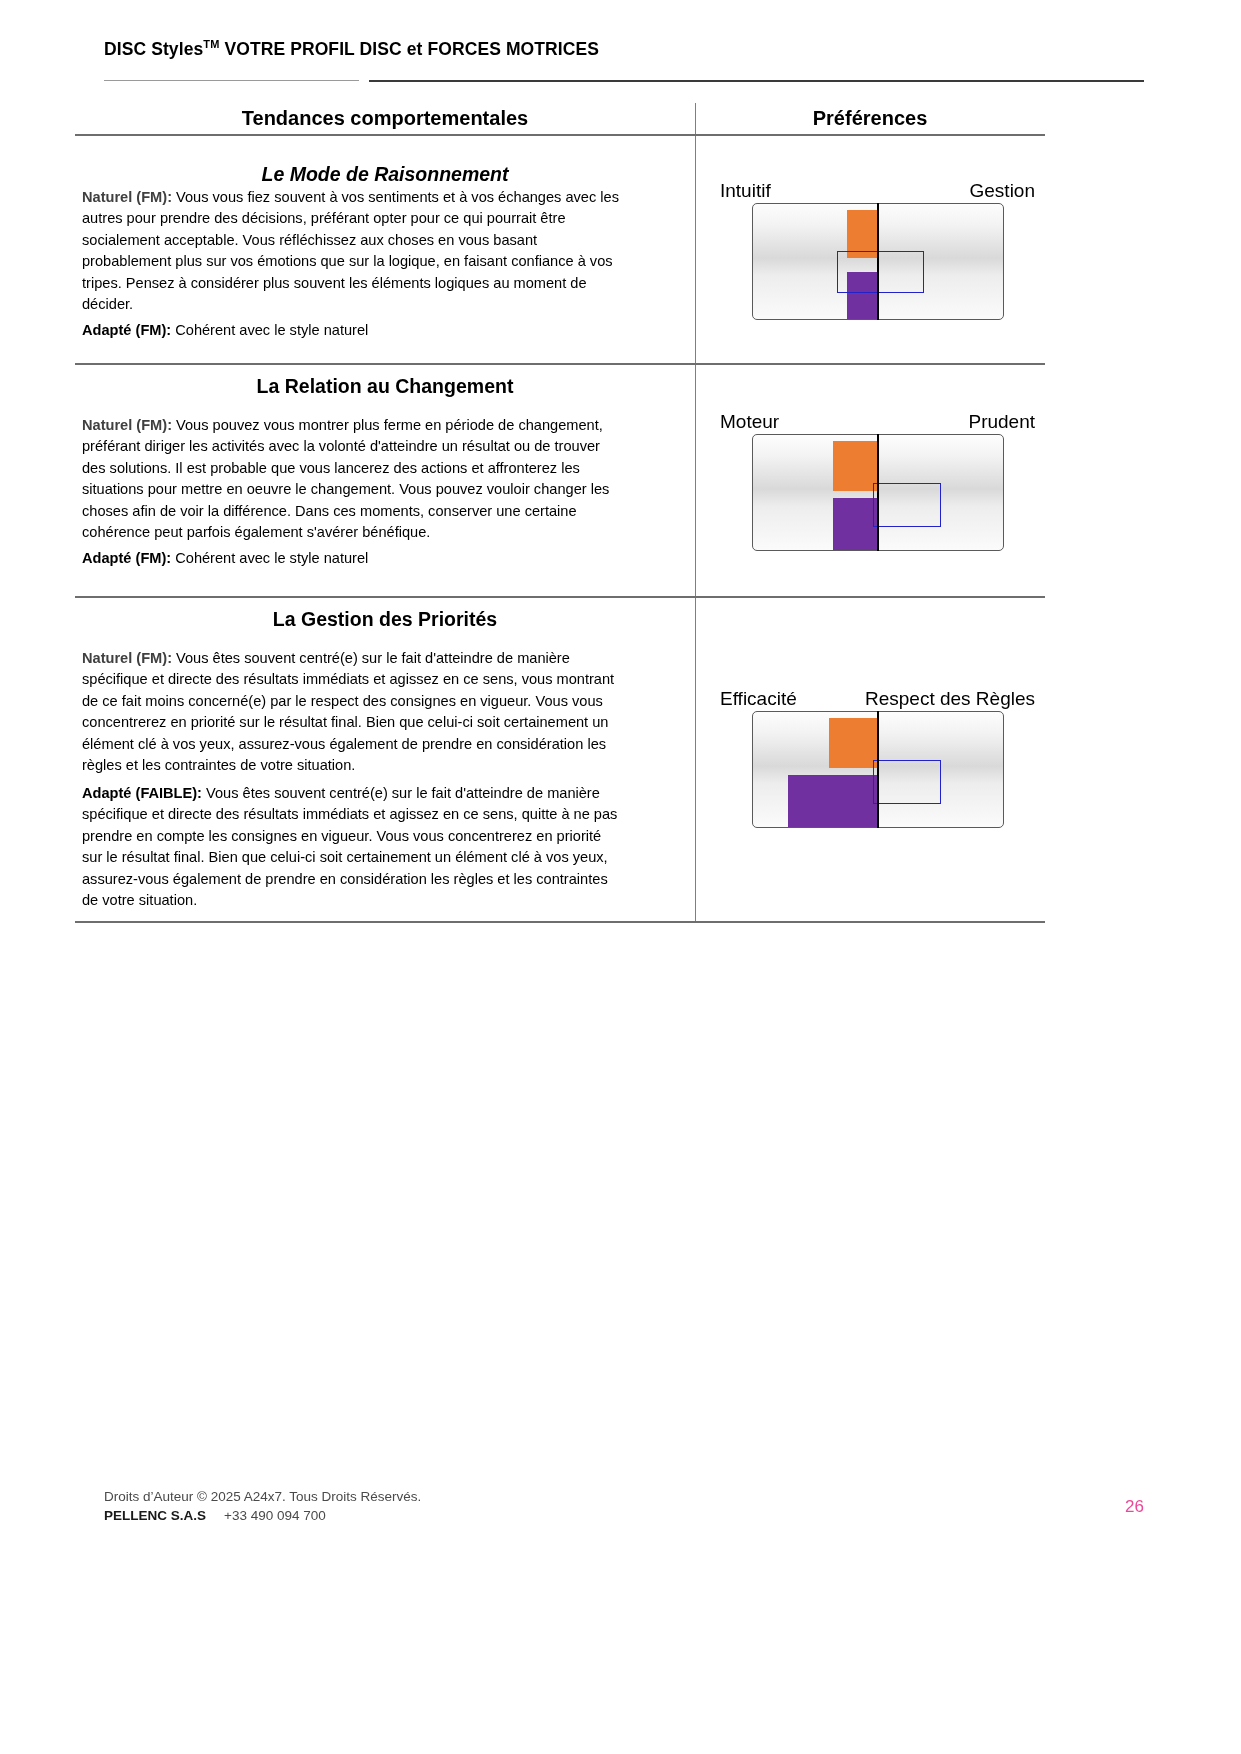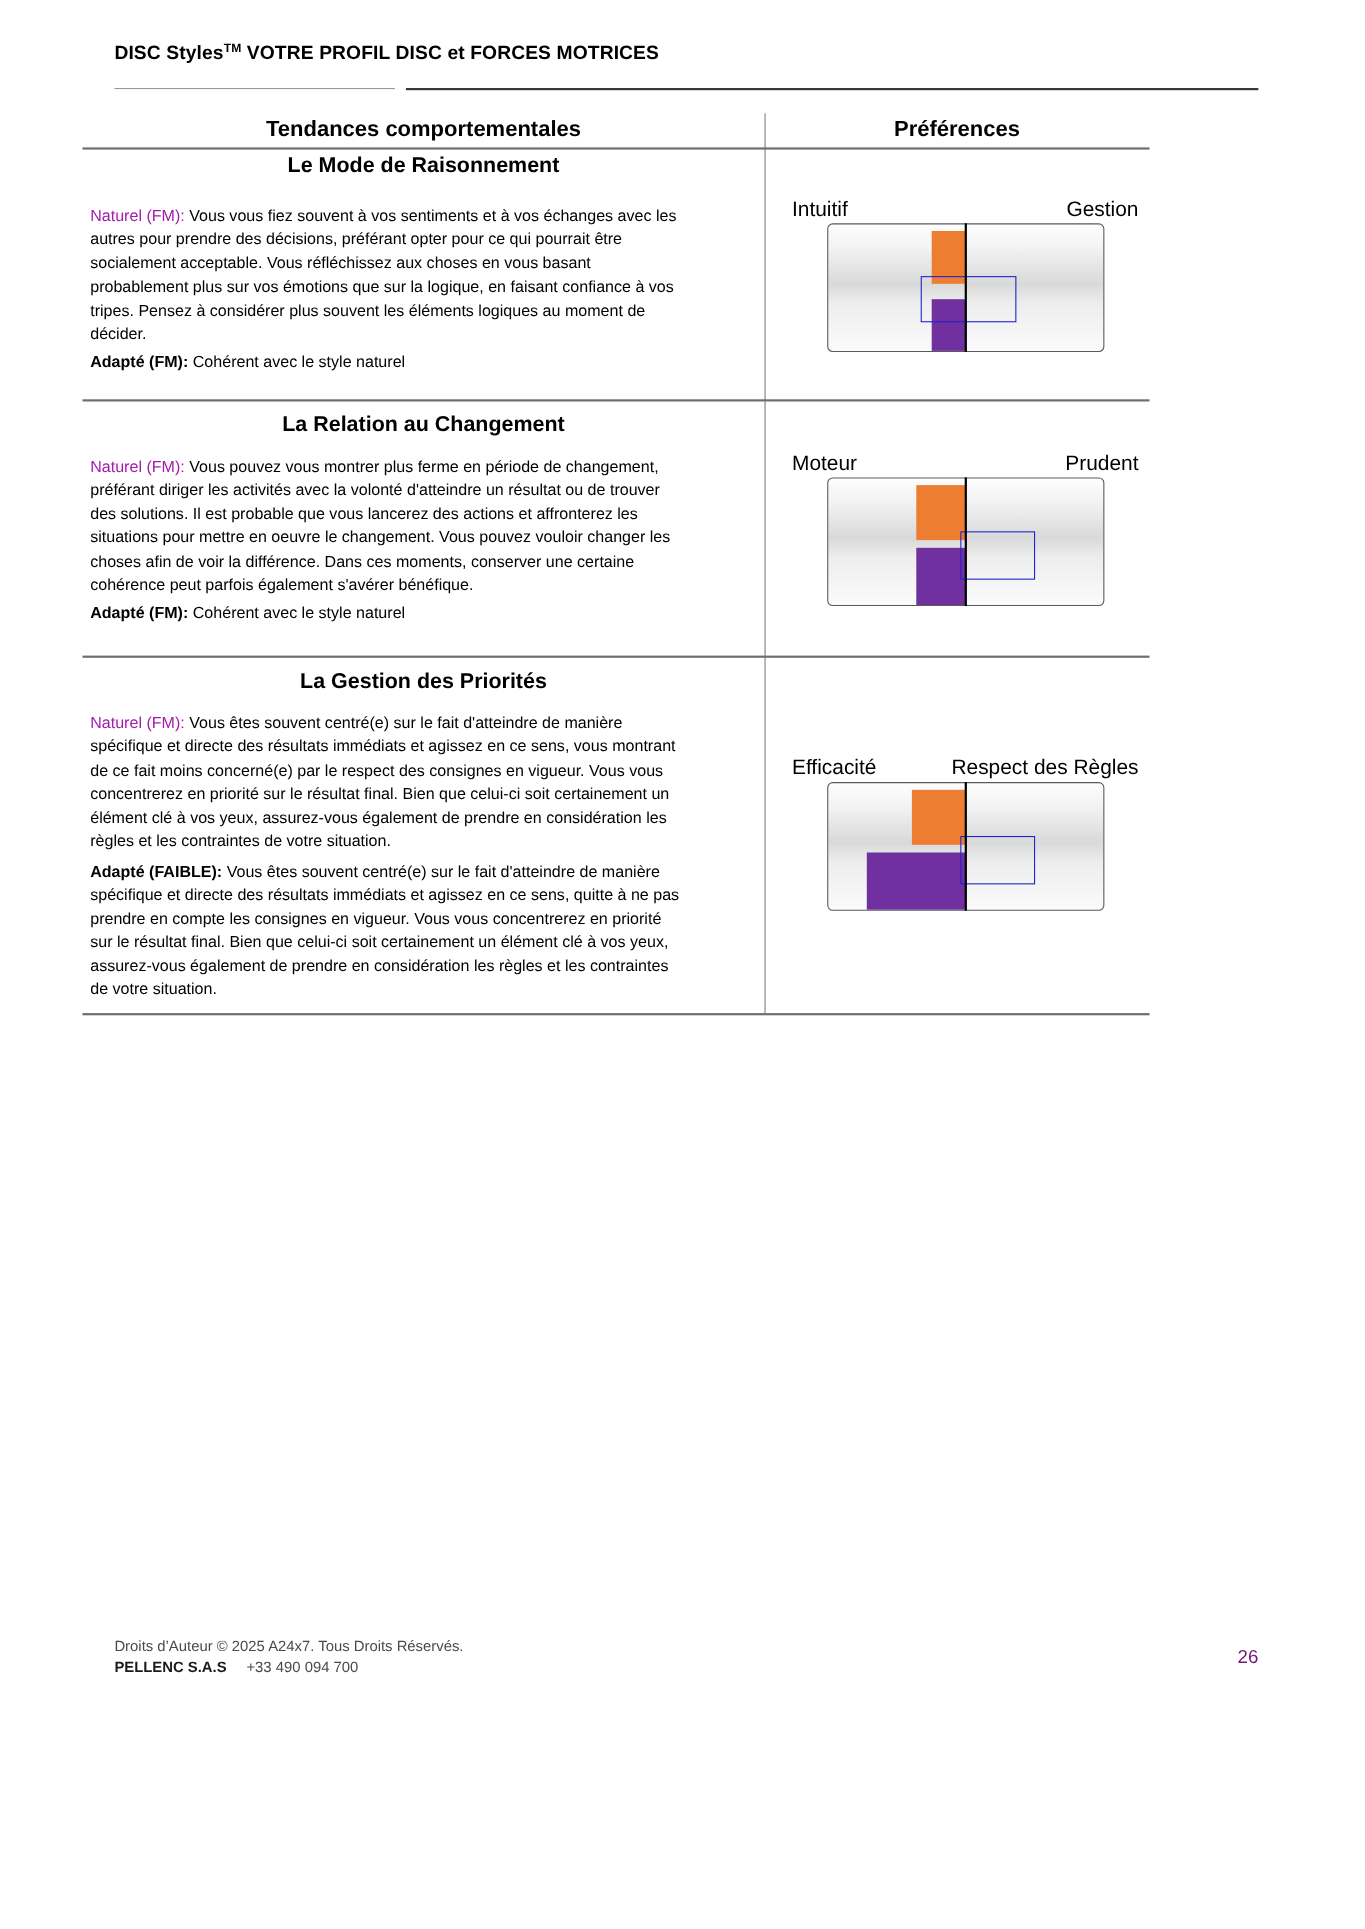--- a/index.html
+++ b/index.html
@@ -57,21 +57,21 @@
   .section-title {
     position:absolute; left:0px; width:620px;
     text-align:center; font-size:19.5px; font-weight:bold;
   }
 
   .para {
     position:absolute;
     font-size:14.6px; line-height:21.4px;
     text-align:left;
   }
-  .lbl-nat { color:#a21caf; font-weight:normal; }
+  .lbl-nat { color:#404040; font-weight:bold; }
   .lbl-ada { color:#000000; font-weight:bold; }
 
   
   .pref { position:absolute; }
   .pref-label {
     position:absolute; font-size:19px; white-space:nowrap;
   }
   .pref-label.left  { left:0px; top:0px; }
   .pref-label.right { right:0px; top:0px; text-align:right; }
 
@@ -101,21 +101,21 @@
   }
 
   
   .footer { position:absolute; left:104px; top:1489px; width:1040px; }
   .footer-line1 { font-size:13.5px; color:#4a4a4a; }
   .footer-line2 { font-size:13.5px; margin-top:4px; }
   .footer-line2 b { font-weight:bold; color:#1a1a1a; }
   .footer-line2 span.tel { color:#4a4a4a; margin-left:18px; }
   .page-num {
     position:absolute; right:0px; top:8px;
-    font-size:17px; color:#701a75;
+    font-size:17px; color:#ec4899;
   }
 </style>
 </head>
 <body>
 
 <div class="page">
 
   <div class="header">
     <div class="header-title">
       <span>DISC Styles</span><sup>TM</sup><span> VOTRE PROFIL DISC et FORCES MOTRICES</span>
@@ -132,21 +132,21 @@
 
     <div class="colhead left">Tendances comportementales</div>
     <div class="colhead right">Préférences</div>
 
     <div class="row-rule" style="top:31px;"></div>
     <div class="row-rule" style="top:260px;"></div>
     <div class="row-rule" style="top:493px;"></div>
     <div class="row-rule" style="top:818px;"></div>
 
     <div>
-      <div class="section-title" style="top:36px;">Le Mode de Raisonnement</div>
+      <div class="section-title" style="top:60px;font-style:italic;">Le Mode de Raisonnement</div>
 
       <div class="para" style="left:7px; top:84px; width:540px;">
         <span class="lbl-nat">Naturel (FM):</span><span> Vous vous fiez souvent à vos sentiments et à vos échanges avec les autres pour prendre des décisions, préférant opter pour ce qui pourrait être socialement acceptable. Vous réfléchissez aux choses en vous basant probablement plus sur vos émotions que sur la logique, en faisant confiance à vos tripes. Pensez à considérer plus souvent les éléments logiques au moment de décider.</span>
       </div>
 
       <div class="para" style="left:7px; top:217px; width:540px;">
         <span class="lbl-ada">Adapté (FM):</span><span> Cohérent avec le style naturel</span>
       </div>
 
       <div class="pref" style="left:645px; top:77px; width:315px; height:145px;">

